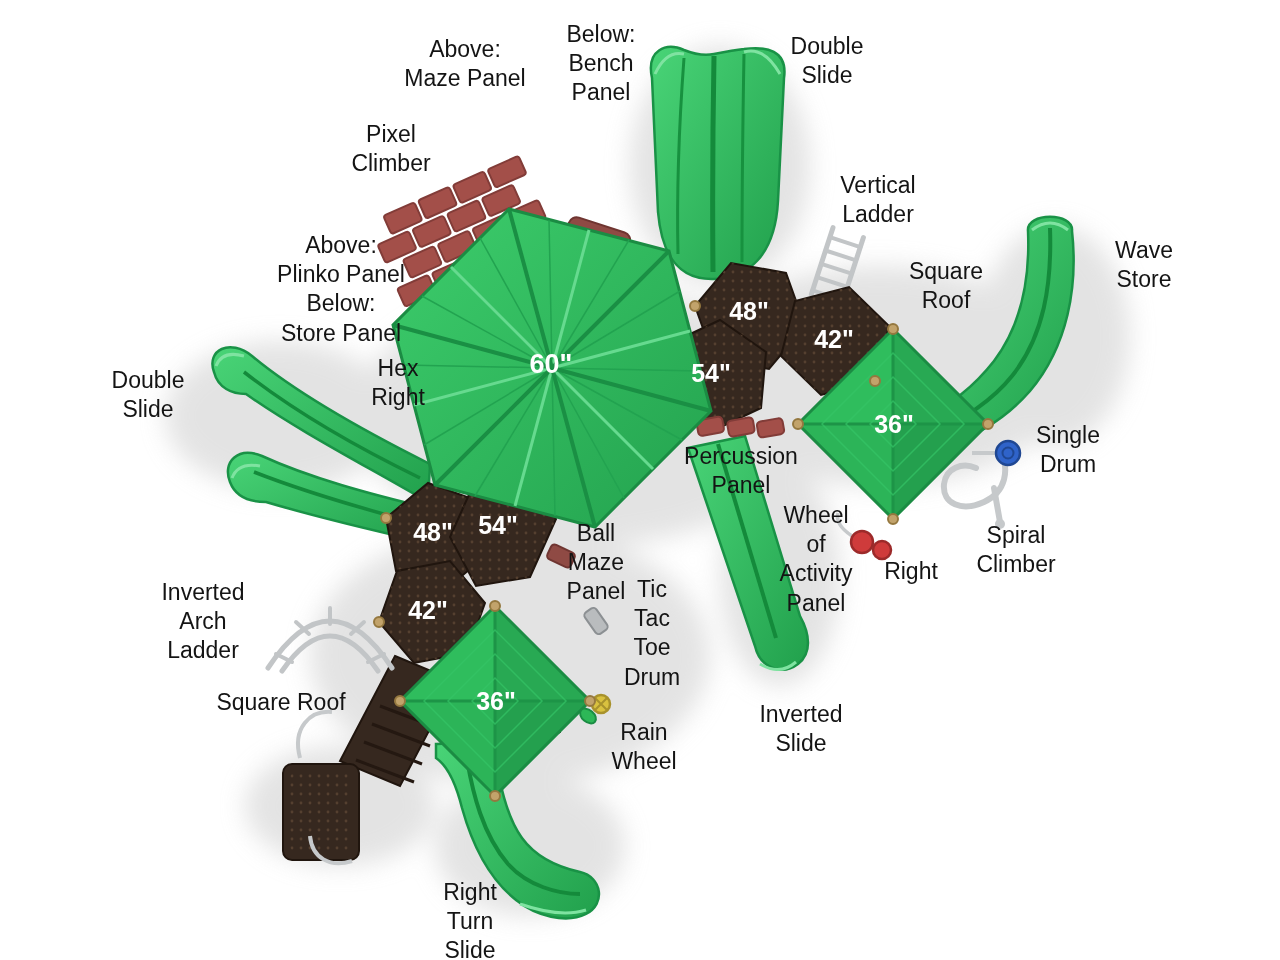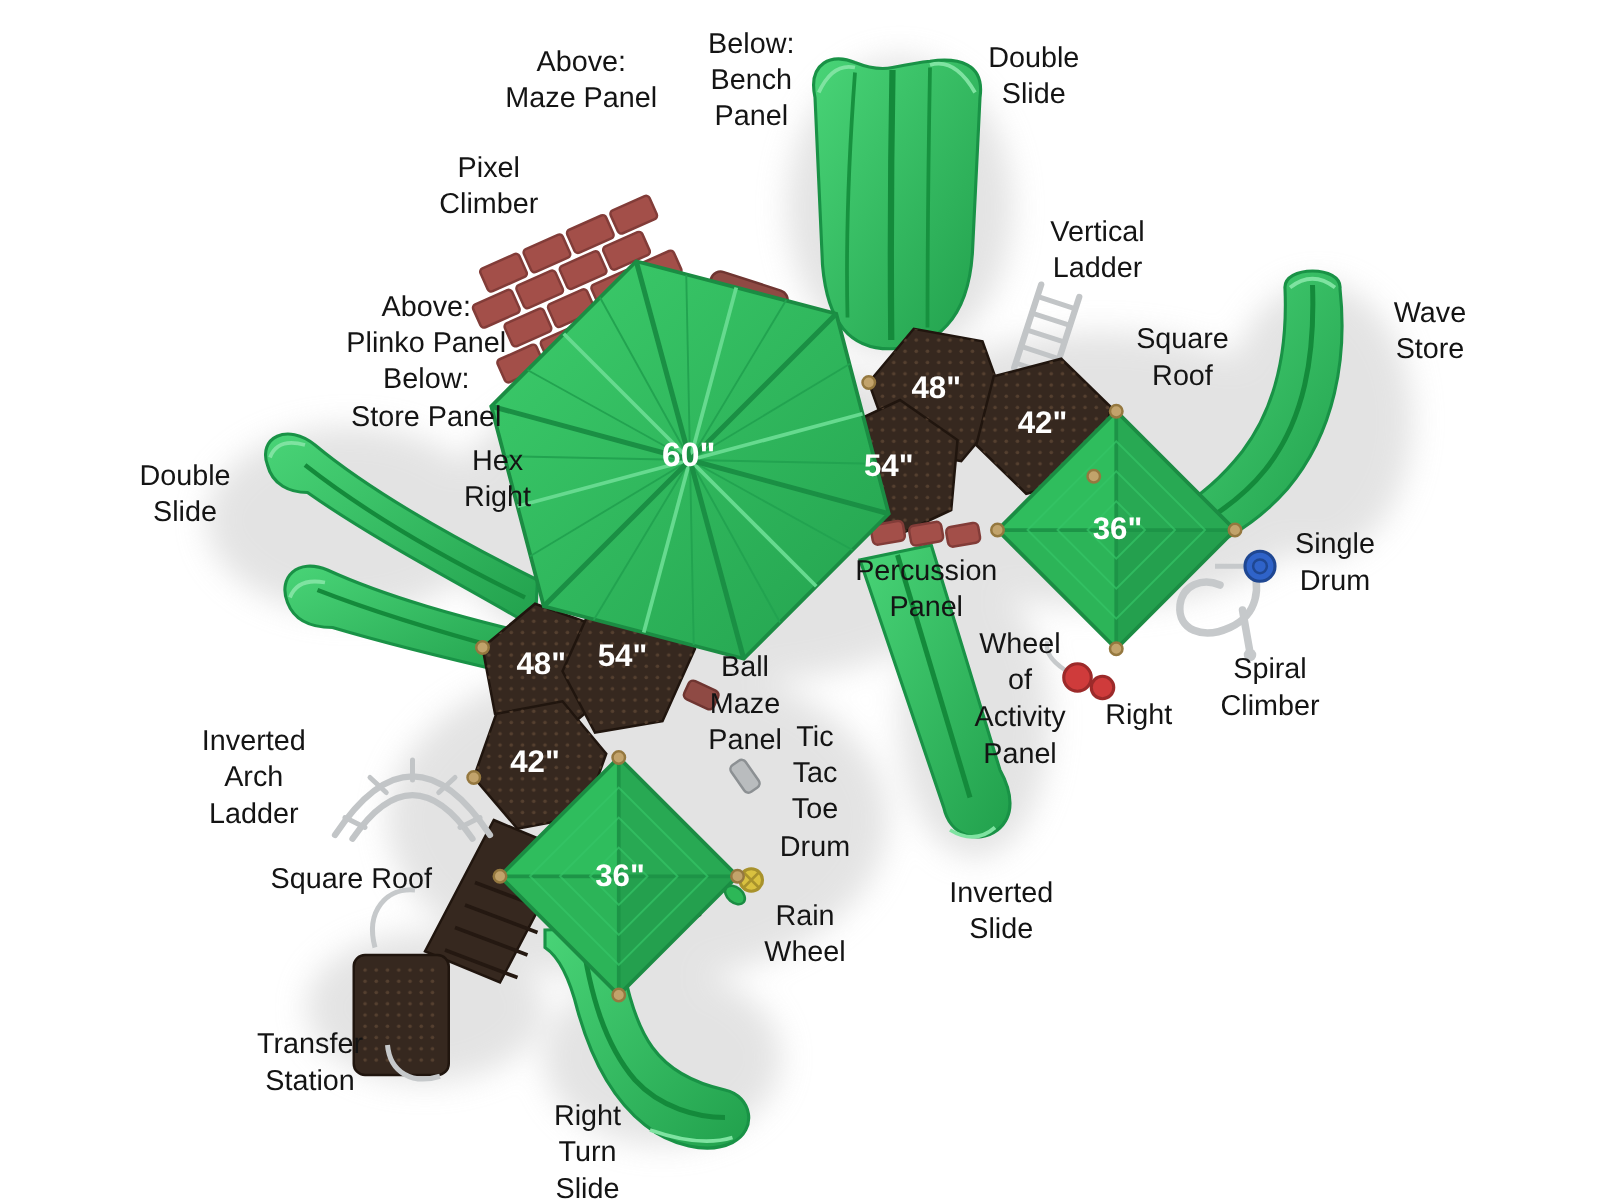--- a/index.html
+++ b/index.html
@@ -324,22 +324,20 @@
 Ladder</div>
   <div class="label" style="left:652px;top:617px">Tic
 Tac
 Toe
 Drum</div>
   <div class="label" style="left:281px;top:687px">Square Roof</div>
   <div class="label" style="left:644px;top:731px">Rain
 Wheel</div>
   <div class="label" style="left:801px;top:713px">Inverted
 Slide</div>
-  <div class="label" style="left:248px;top:834px">Transfer
-Station</div>
   <div class="label" style="left:470px;top:906px">Right
 Turn
 Slide</div>
 
   <div class="dim" style="left:551px;top:348px;font-size:27px">60"</div>
   <div class="dim" style="left:749px;top:295px">48"</div>
   <div class="dim" style="left:834px;top:323px">42"</div>
   <div class="dim" style="left:711px;top:357px">54"</div>
   <div class="dim" style="left:894px;top:408px">36"</div>
   <div class="dim" style="left:433px;top:516px">48"</div>

